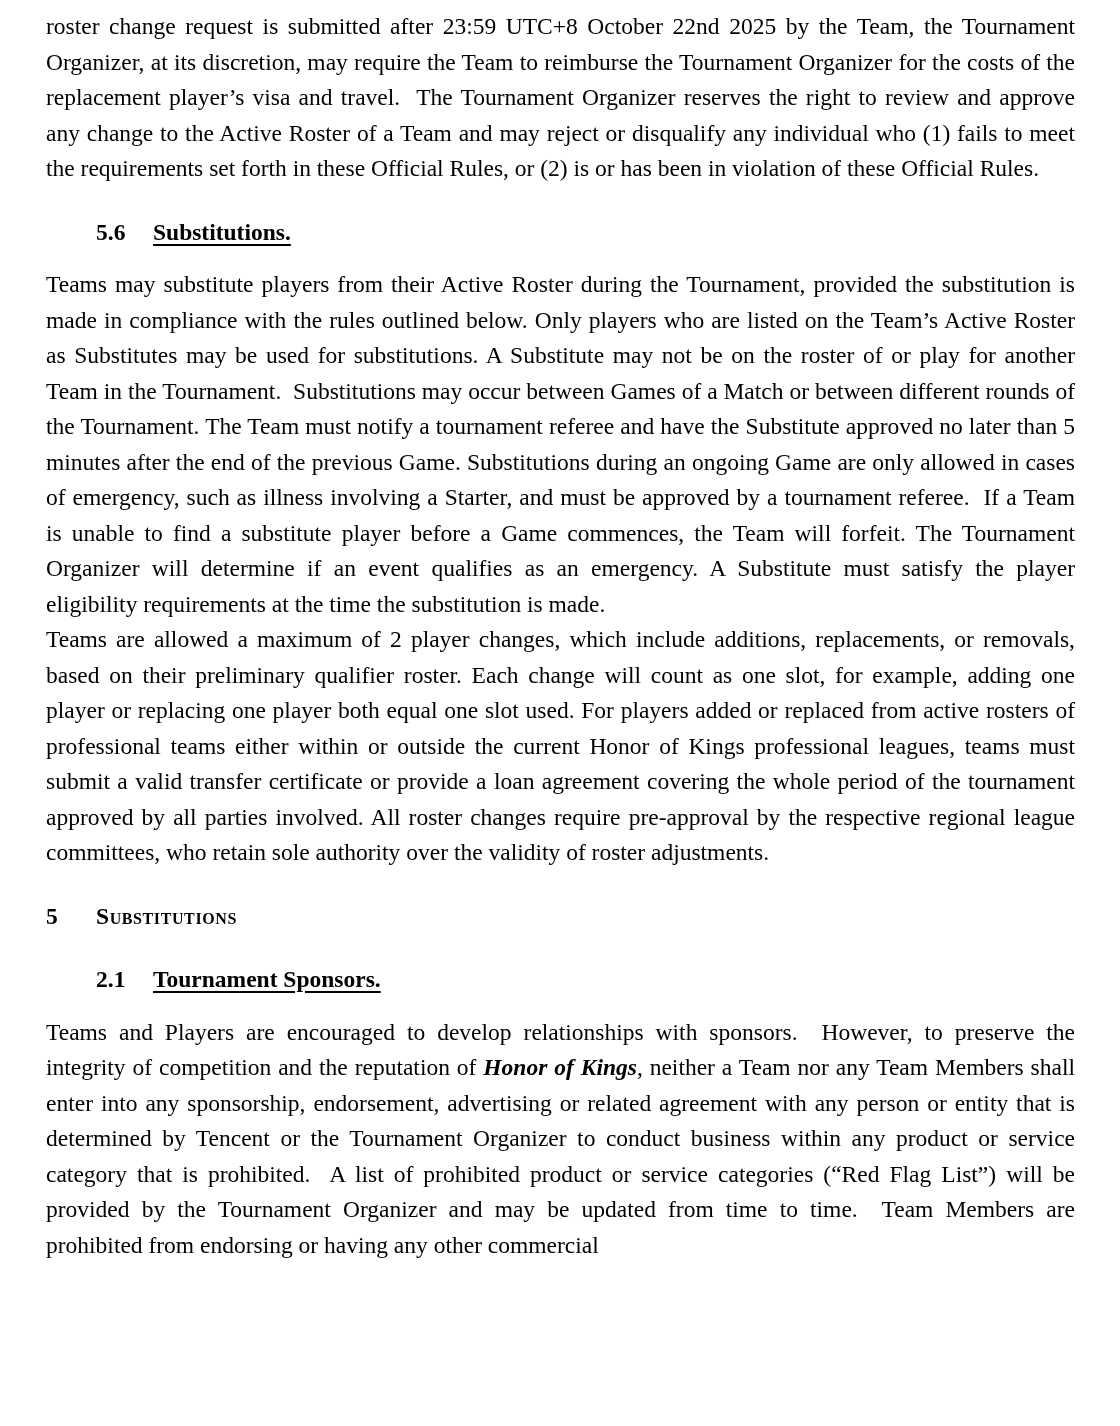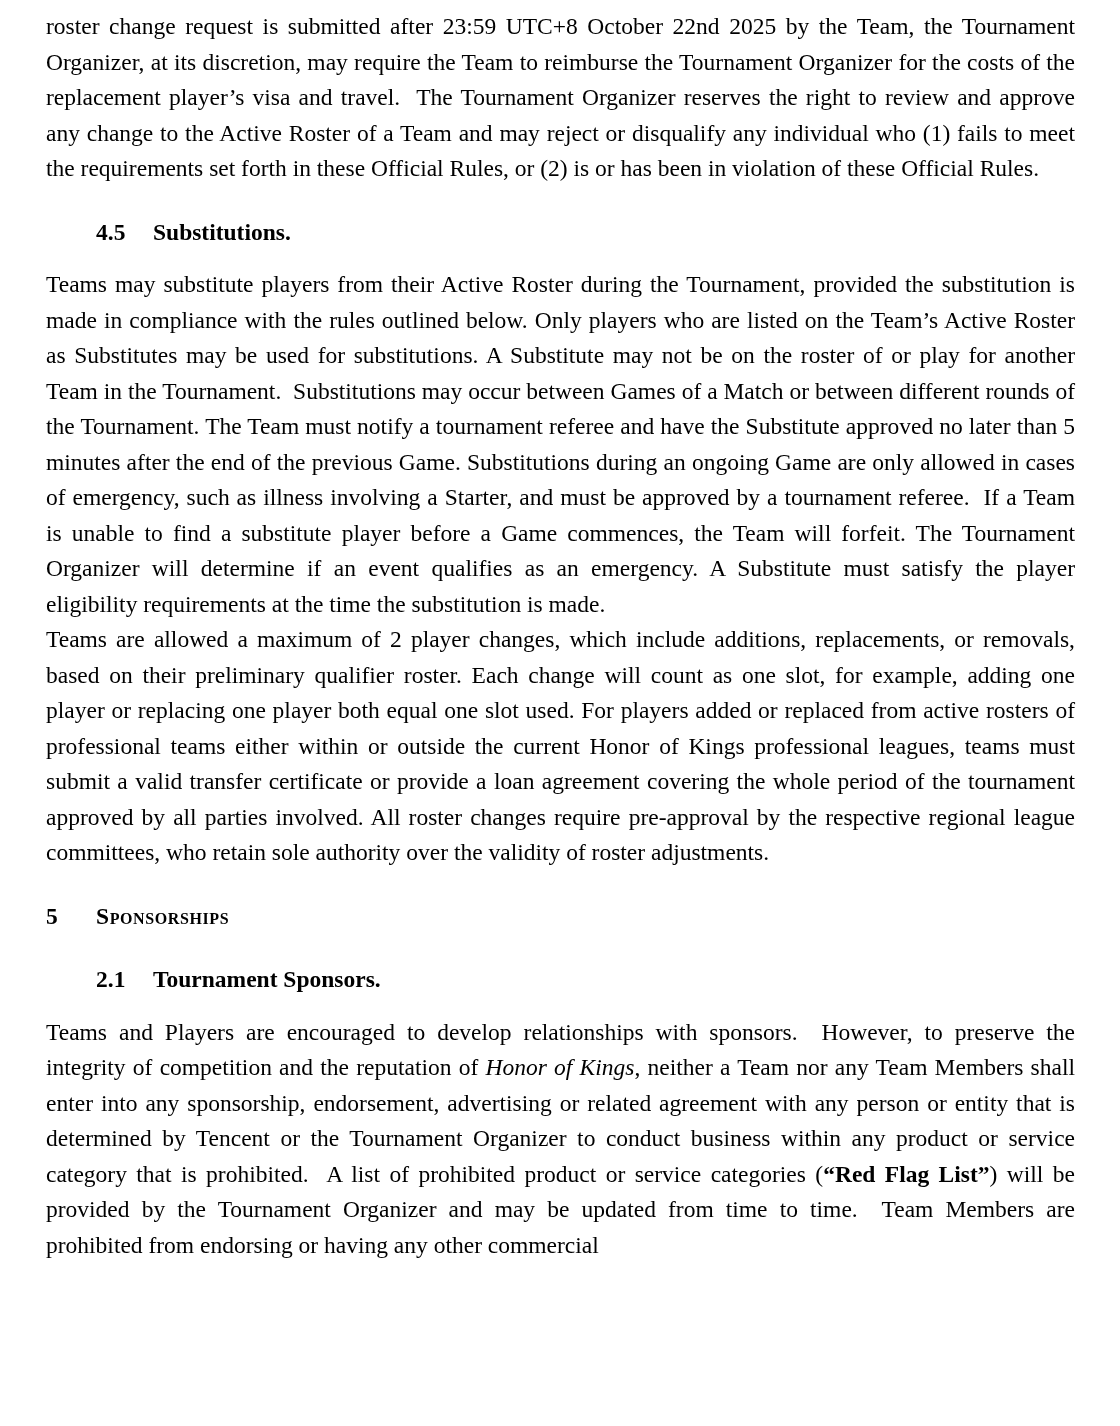--- a/index.html
+++ b/index.html
@@ -32,35 +32,36 @@
     line-height: 35.5px;
     font-weight: bold;
     margin: 28px 0 17px 0;
     text-align: left;
   }
   .heading.level2 { padding-left: 50px; }
   .h-num { display: inline-block; }
   .level2 .h-num { min-width: 57px; }
   .level1 .h-num { min-width: 50px; }
   .h-title.u {
+    text-decoration: underline;
     text-decoration-thickness: 2px;
     text-underline-offset: 4px;
     margin-top: 45px;
   }
   .h-title.sc {
     font-variant: small-caps;
     letter-spacing: 0.6px;
   }
-  .run-i { font-style: italic; }
-  .run-b { font-weight: bold; }
+  .run-i { font-style: italic; font-weight: bold; }
+  .run-b { font-weight: normal; }
 </style>
 </head>
 <body>
 
 <main class="page" id="doc">
     <p class="para"><span class="">roster change request is submitted after 23:59 UTC+8 October 22nd 2025 by the Team, the Tournament Organizer, at its discretion, may require the Team to reimburse the Tournament Organizer for the costs of the replacement player’s visa and travel.&nbsp; The Tournament Organizer reserves the right to review and approve any change to the Active Roster of a Team and may reject or disqualify any individual who (1) fails to meet the requirements set forth in these Official Rules, or (2) is or has been in violation of these Official Rules.</span></p>
-    <h3 class="heading level2"><span class="h-num">4.5</span><span class="h-title u">Substitutions.</span></h3>
+    <h3 class="heading level2"><span class="h-num">5.6</span><span class="h-title u">Substitutions.</span></h3>
     <p class="para"><span class="">Teams may substitute players from their Active Roster during the Tournament, provided the substitution is made in compliance with the rules outlined below. Only players who are listed on the Team’s Active Roster as Substitutes may be used for substitutions. A Substitute may not be on the roster of or play for another Team in the Tournament.&nbsp; Substitutions may occur between Games of a Match or between different rounds of the Tournament. The Team must notify a tournament referee and have the Substitute approved no later than 5 minutes after the end of the previous Game. Substitutions during an ongoing Game are only allowed in cases of emergency, such as illness involving a Starter, and must be approved by a tournament referee.&nbsp; If a Team is unable to find a substitute player before a Game commences, the Team will forfeit. The Tournament Organizer will determine if an event qualifies as an emergency. A Substitute must satisfy the player eligibility requirements at the time the substitution is made.</span></p>
     <p class="para"><span class="">Teams are allowed a maximum of 2 player changes, which include additions, replacements, or removals, based on their preliminary qualifier roster. Each change will count as one slot, for example, adding one player or replacing one player both equal one slot used. For players added or replaced from active rosters of professional teams either within or outside the current Honor of Kings professional leagues, teams must submit a valid transfer certificate or provide a loan agreement covering the whole period of the tournament approved by all parties involved. All roster changes require pre-approval by the respective regional league committees, who retain sole authority over the validity of roster adjustments.</span></p>
-    <h2 class="heading level1"><span class="h-num">5</span><span class="h-title sc">Sponsorships</span></h2>
+    <h2 class="heading level1"><span class="h-num">5</span><span class="h-title sc">Substitutions</span></h2>
     <h3 class="heading level2"><span class="h-num">2.1</span><span class="h-title u">Tournament Sponsors.</span></h3>
     <p class="para"><span class="">Teams and Players are encouraged to develop relationships with sponsors.&nbsp; However, to preserve the integrity of competition and the reputation of </span><span class="run-i ">Honor of Kings</span><span class="">, neither a Team nor any Team Members shall enter into any sponsorship, endorsement, advertising or related agreement with any person or entity that is determined by Tencent or the Tournament Organizer to conduct business within any product or service category that is prohibited.&nbsp; A list of prohibited product or service categories (</span><span class="run-b">“Red Flag List”</span><span class="">) will be provided by the Tournament Organizer and may be updated from time to time.&nbsp; Team Members are prohibited from endorsing or having any other commercial</span></p>
   </main>
 
 </body></html>

